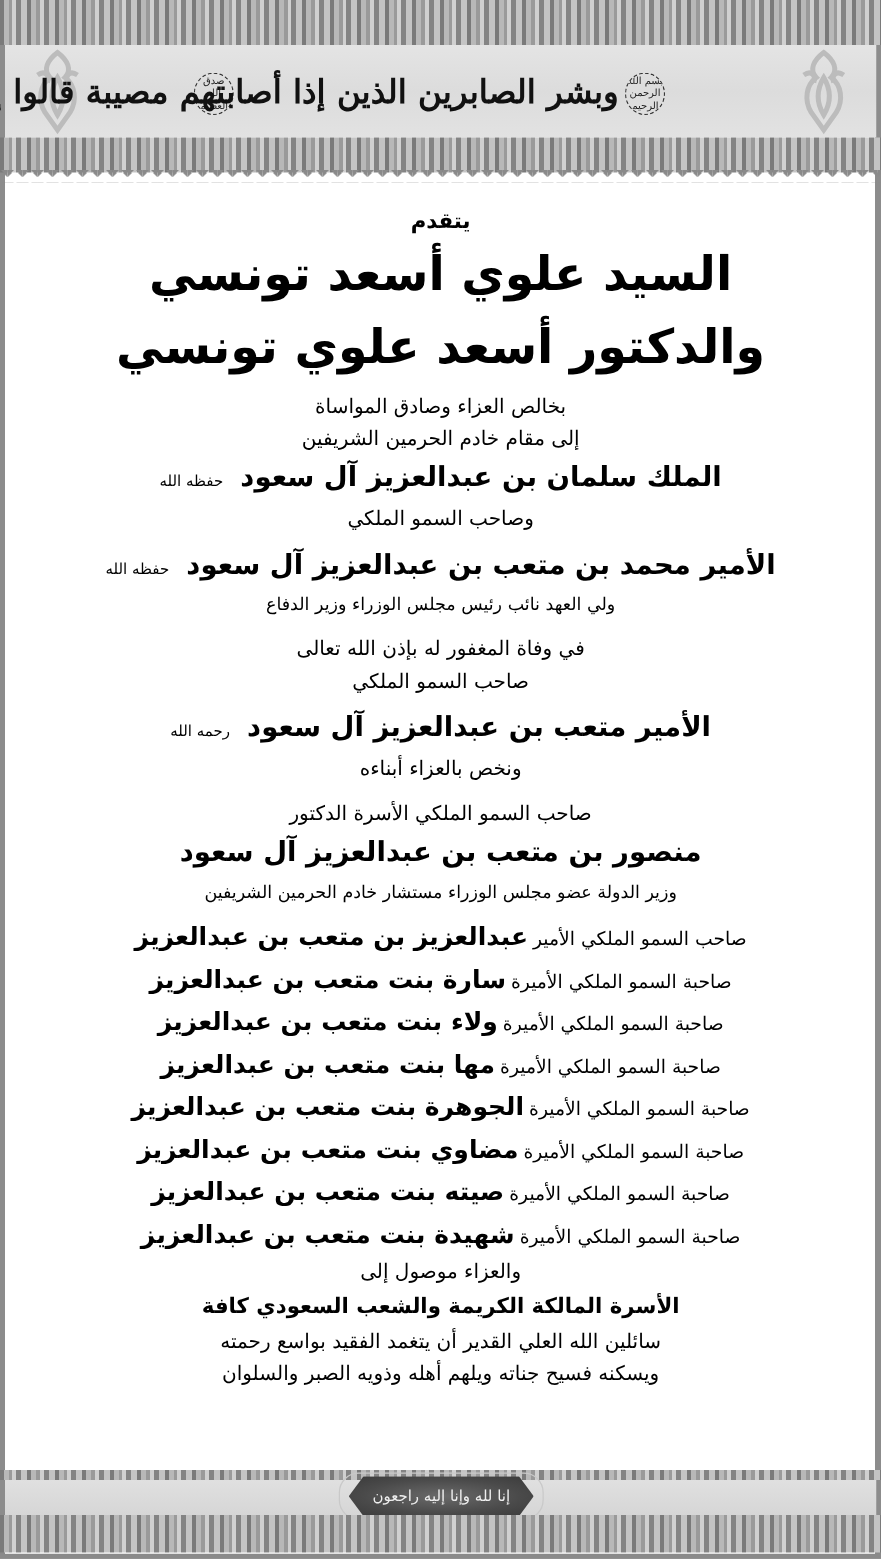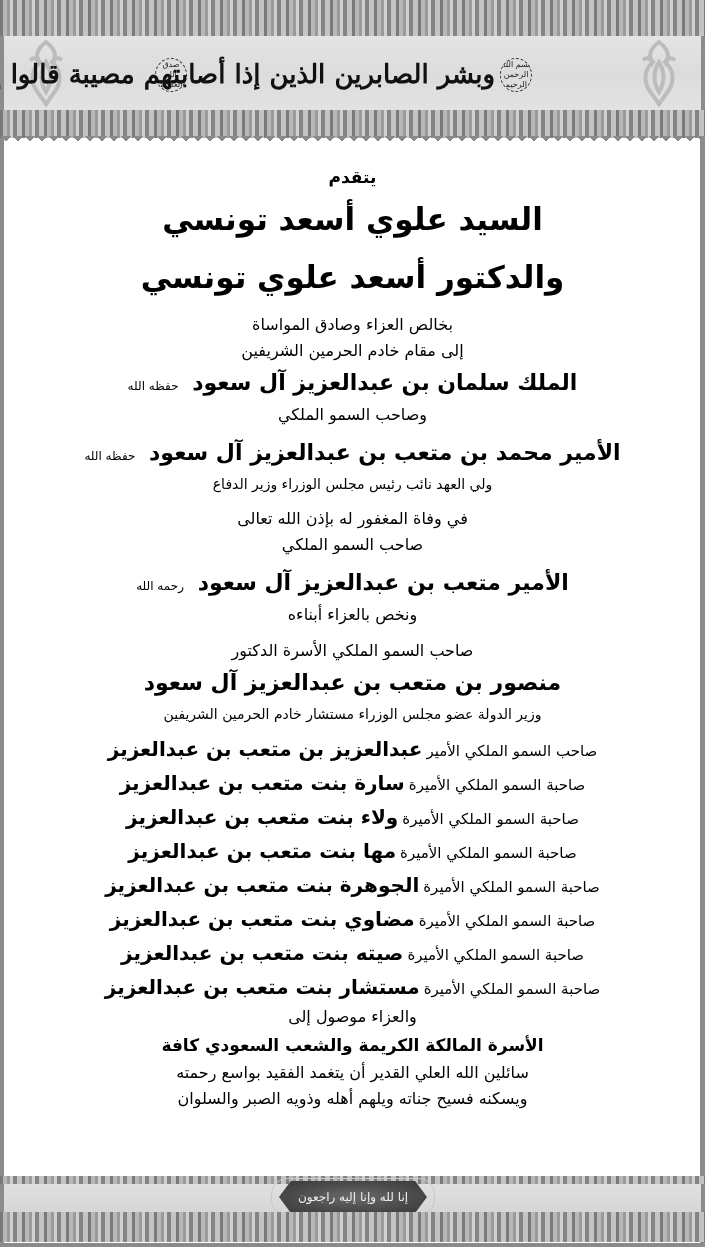--- a/index.html
+++ b/index.html
@@ -27,21 +27,21 @@
     font-family:"DejaVu Serif",serif;font-size:26px;font-weight:bold;color:#111;text-align:center;line-height:48px;direction:rtl;white-space:nowrap;letter-spacing:-1px;}
   .seal{position:absolute;top:58px;width:30px;height:32px;border-radius:50%;
     border:1px dashed #333;font-size:8px;line-height:10px;color:#222;text-align:center;font-family:"DejaVu Serif",serif;overflow:hidden;display:flex;align-items:center;justify-content:center;direction:rtl;}
   .seal.left{left:155px;}
   .seal.right{left:500px;}
 
   
   .content{position:absolute;left:10px;top:148px;width:685px;text-align:center;direction:rtl;color:#000;}
   .line{display:block;white-space:nowrap;}
   .intro{font-size:17px;font-weight:bold;margin-top:16px;height:26px;line-height:26px;}
-  .huge{font-size:31px;font-weight:900;height:58px;line-height:58px;font-family:"DejaVu Sans",sans-serif;letter-spacing:0.5px;}
+  .huge{font-size:38px;font-weight:900;height:58px;line-height:58px;font-family:"DejaVu Sans",sans-serif;letter-spacing:0.5px;}
   .reg{font-size:16px;height:26px;line-height:26px;}
   .reg.sm{font-size:14px;height:24px;line-height:24px;}
   .big{font-size:22px;font-weight:bold;height:38px;line-height:38px;}
   .suffix{font-size:12px;font-weight:normal;margin-right:6px;}
   .gap6{height:6px;}
   .gap10{height:10px;}
   .child{font-size:15px;height:34px;line-height:34px;}
   .child .nm{font-size:20px;font-weight:bold;margin-right:4px;}
   .sub-bold{font-size:17px;font-weight:bold;height:30px;line-height:30px;}
 
@@ -121,21 +121,21 @@
     <span class="line reg sm">وزير الدولة عضو مجلس الوزراء مستشار خادم الحرمين الشريفين</span>
     <div class="gap6"></div>
 
     <span class="line child"><span>صاحب السمو الملكي الأمير</span><span class="nm">عبدالعزيز بن متعب بن عبدالعزيز</span></span>
     <span class="line child"><span>صاحبة السمو الملكي الأميرة</span><span class="nm">سارة بنت متعب بن عبدالعزيز</span></span>
     <span class="line child"><span>صاحبة السمو الملكي الأميرة</span><span class="nm">ولاء بنت متعب بن عبدالعزيز</span></span>
     <span class="line child"><span>صاحبة السمو الملكي الأميرة</span><span class="nm">مها بنت متعب بن عبدالعزيز</span></span>
     <span class="line child"><span>صاحبة السمو الملكي الأميرة</span><span class="nm">الجوهرة بنت متعب بن عبدالعزيز</span></span>
     <span class="line child"><span>صاحبة السمو الملكي الأميرة</span><span class="nm">مضاوي بنت متعب بن عبدالعزيز</span></span>
     <span class="line child"><span>صاحبة السمو الملكي الأميرة</span><span class="nm">صيته بنت متعب بن عبدالعزيز</span></span>
-    <span class="line child"><span>صاحبة السمو الملكي الأميرة</span><span class="nm">مستشار بنت متعب بن عبدالعزيز</span></span>
+    <span class="line child"><span>صاحبة السمو الملكي الأميرة</span><span class="nm">شهيدة بنت متعب بن عبدالعزيز</span></span>
 
     <span class="line reg">والعزاء موصول إلى</span>
     <span class="line sub-bold">الأسرة المالكة الكريمة والشعب السعودي كافة</span>
     <span class="line reg">سائلين الله العلي القدير أن يتغمد الفقيد بواسع رحمته</span>
     <span class="line reg">ويسكنه فسيح جناته ويلهم أهله وذويه الصبر والسلوان</span>
   </div>
 
   <div class="bottom-frame">
     <div class="lace b1"></div>
     <div class="bottom-band"></div>

